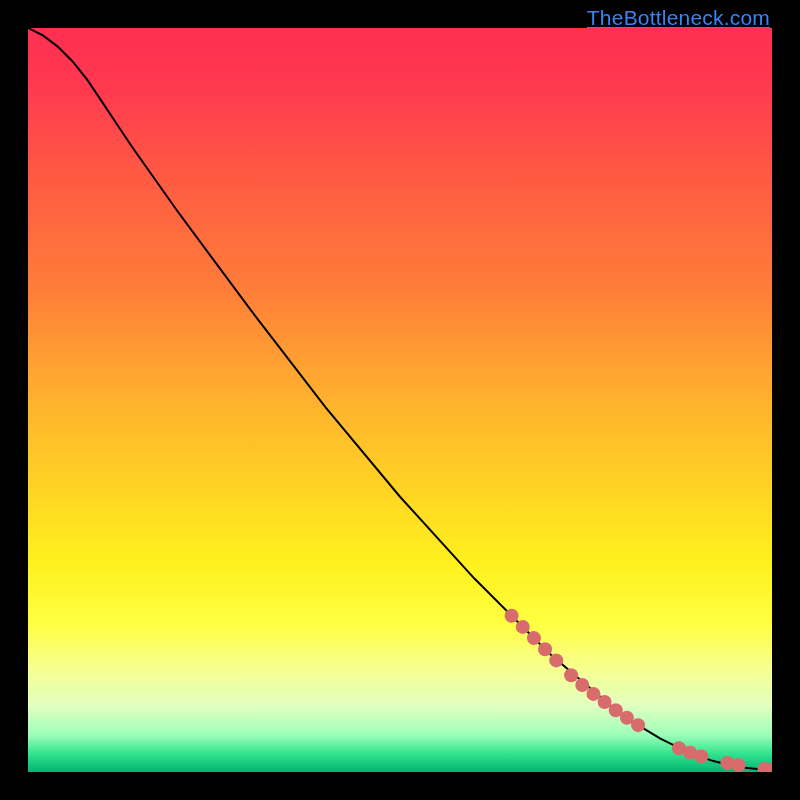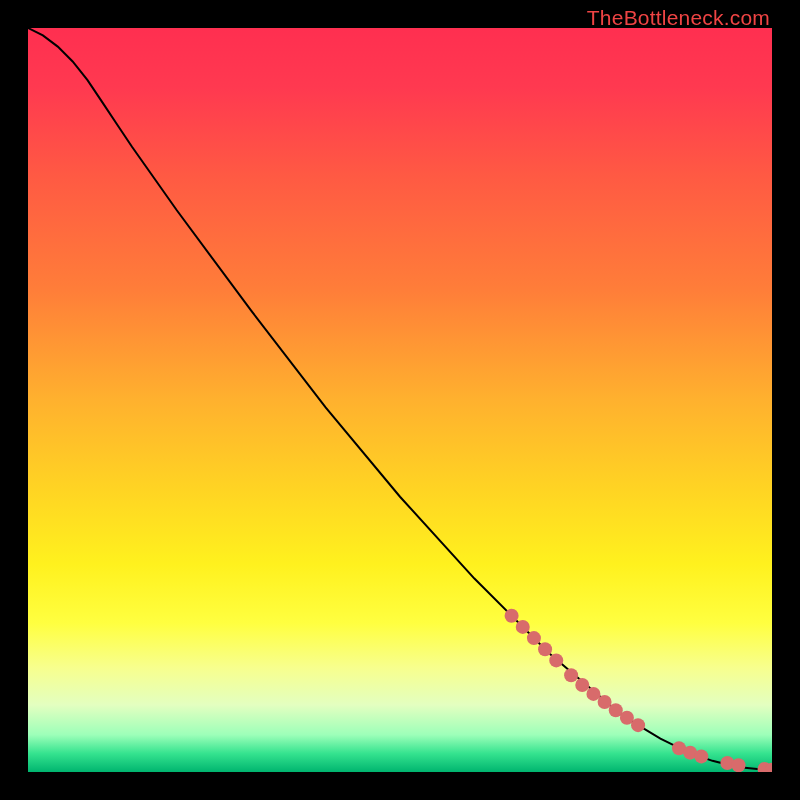--- a/index.html
+++ b/index.html
@@ -21,24 +21,25 @@
     position: absolute;
     left: 28px;
     top: 28px;
     width: 744px;
     height: 744px;
   }
   .watermark {
     position: absolute;
     top: 6px;
     right: 30px;
-    color: #ef4444;
+    color: #3b82f6;
     font-size: 21px;
     font-weight: 500;
     letter-spacing: 0.2px;
+    text-decoration: underline;
   }
 </style>
 </head>
 <body>
 
 <div class="stage">
   <div class="watermark">TheBottleneck.com</div>
   <svg class="plot" viewBox="0 0 744 744" preserveAspectRatio="none">
     <defs>
       <linearGradient id="bg-grad" x1="0" y1="0" x2="0" y2="1">

